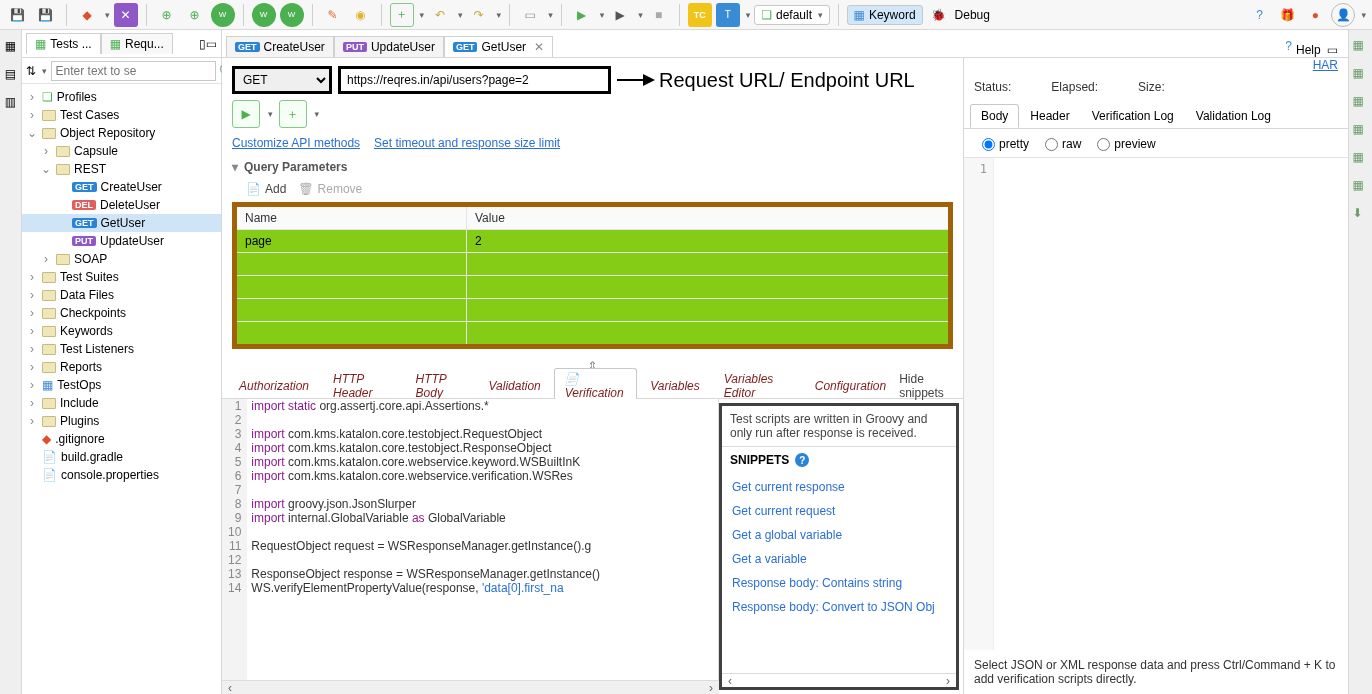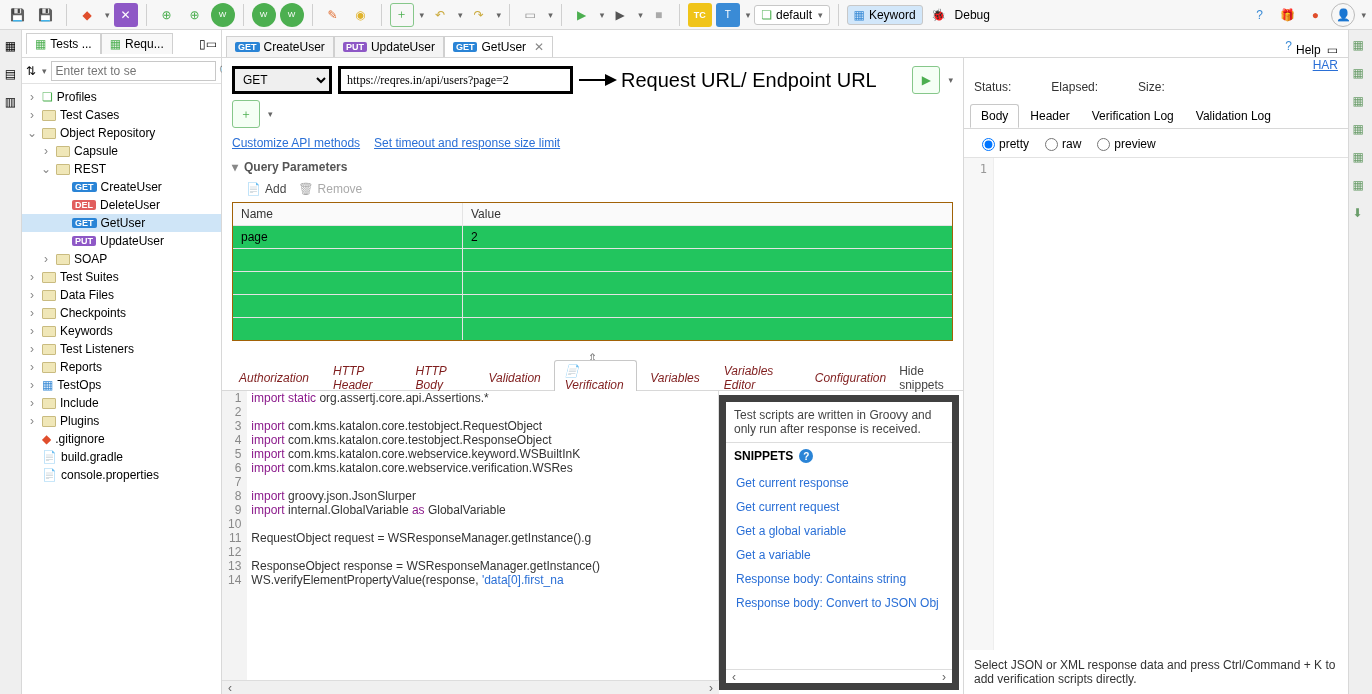--- a/index.html
+++ b/index.html
@@ -43,35 +43,35 @@
 
 
 .center-panel { flex:1; display:flex; flex-direction:column; background:#fff; overflow:hidden; }
 .editor-tabs { height:28px; display:flex; align-items:flex-end; border-bottom:1px solid #d8d8d8; padding:0 4px; gap:0; }
 .editor-tab { display:flex; align-items:center; gap:4px; padding:3px 8px; border:1px solid #d0d0d0; border-bottom:none; background:#f4f4f4; cursor:pointer;}
 .editor-tab.active{ background:#fff;}
 .editor-tab .close{ color:#888; padding-left:4px;}
 
 .request-bar { display:flex; align-items:center; padding:8px 10px; gap:6px; flex-wrap:wrap;}
 .method-select { border:3px solid #000; height:28px; width:100px; padding:2px 4px;}
-.url-input { border:3px solid #000; height:28px; width:235px; padding:2px 6px; font-family:Liberation Serif, serif;}
+.url-input { border:3px solid #000; height:28px; width:273px; padding:2px 6px; font-family:Liberation Sans, sans-serif;}
 .arrow-annot { display:flex; align-items:center; gap:4px; font-size:15px; }
 .arrow-annot .shaft{ width:36px; height:2px; background:#000; position:relative;}
 .arrow-annot .shaft:after{ content:""; position:absolute; right:-2px; top:-5px; border-left:12px solid #000; border-top:6px solid transparent; border-bottom:6px solid transparent;}
 .mini-run { width:28px;height:28px; border:1px solid #86c78a; border-radius:3px; display:flex;align-items:center;justify-content:center;cursor:pointer; color:#4caf50; background:#f5fff5;}
 .mini-run.plus { color:#4caf50; border-color:#86c78a;}
 .link-row { display:flex; gap:14px; padding:0 10px 6px 10px;}
 .link-row a{ color:#2a6fd6; text-decoration:underline; cursor:pointer;}
 
 .qp-section { padding:0 10px 10px 10px;}
 .qp-header{ display:flex; align-items:center; gap:6px; font-weight:bold; color:#555; padding:4px 0;}
 .qp-actions{ display:flex; gap:12px; padding:4px 0 6px 14px;}
 .qp-actions .act{ display:flex; align-items:center; gap:4px; cursor:pointer; color:#444;}
 .qp-actions .act.disabled{ color:#aaa;}
-.qp-table{ border:1px solid #a16207; background:#22c55e; }
+.qp-table{ border:5px solid #a16207; background:#84cc16; }
 .qp-row{ display:flex; border-bottom:1px solid #e4e4e4;}
 .qp-row:last-child{border-bottom:none;}
 .qp-cell{ padding:4px 8px; flex:1;}
 .qp-cell.name{ max-width:230px; border-right:1px solid #e4e4e4;}
 .qp-row.head .qp-cell{ font-weight:normal; color:#333; background:#fafafa;}
 .qp-row.empty .qp-cell{ height:22px;}
 
 
 .sub-tabs{ display:flex; align-items:center; border-bottom:1px solid #d8d8d8; padding:0 6px; gap:2px; height:26px;}
 .sub-tab{ padding:3px 10px; cursor:pointer; color:#7f1d1d; border:1px solid transparent;font-style:italic;}
@@ -79,21 +79,21 @@
 .hide-snip{ margin-left:auto; color:#444; cursor:pointer;}
 
 .bottom-split{ flex:1; display:flex; overflow:hidden;}
 .code-area{ flex:1; display:flex; overflow:hidden; background:#fff; border-right:1px solid #ddd;}
 .gutter{ background:#f3f3f3; padding:0 6px; text-align:right; color:#888; font-family:Consolas,monospace; font-size:12px; }
 .code{ flex:1; overflow:auto; font-family:Consolas,monospace; font-size:12px; white-space:pre; padding:0 4px; color:#333;}
 .code .kw{ color:#8b1a8b; font-weight:normal;}
 .code .str{ color:#2a6fd6;}
 .scrollbar-h{ height:14px; background:#f0f0f0; border-top:1px solid #ddd; display:flex; align-items:center;}
 
-.snippet-panel{ width:240px; border:7px solid #404040; display:flex; flex-direction:column; background:#fff; overflow:hidden; margin:4px 4px 4px 0;}
+.snippet-panel{ width:240px; border:3px solid #404040; display:flex; flex-direction:column; background:#fff; overflow:hidden; margin:4px 4px 4px 0;}
 .snippet-panel .info{ padding:6px 8px; color:#444; border-bottom:1px solid #ddd;}
 .snippet-panel .head{ padding:6px 8px; font-weight:bold; display:flex; align-items:center; gap:6px;}
 .snippet-panel .qmark{ width:14px;height:14px;border-radius:50%;background:#2a84d6;color:#fff;display:flex;align-items:center;justify-content:center;font-size:10px;}
 .snippet-list{ flex:1; overflow:auto; padding:2px 0;}
 .snippet-list .snip{ padding:5px 10px; color:#2a6fd6; cursor:pointer;}
 .snippet-scroll-h{ height:14px; border-top:1px solid #ddd; display:flex;align-items:center;justify-content:space-between; padding:0 6px; color:#666;}
 
 
 .right-panel{ width:385px; border-left:1px solid #d8d8d8; background:#fff; display:flex; flex-direction:column;}
 .rp-title{ font-weight:bold; padding:8px 10px;}

